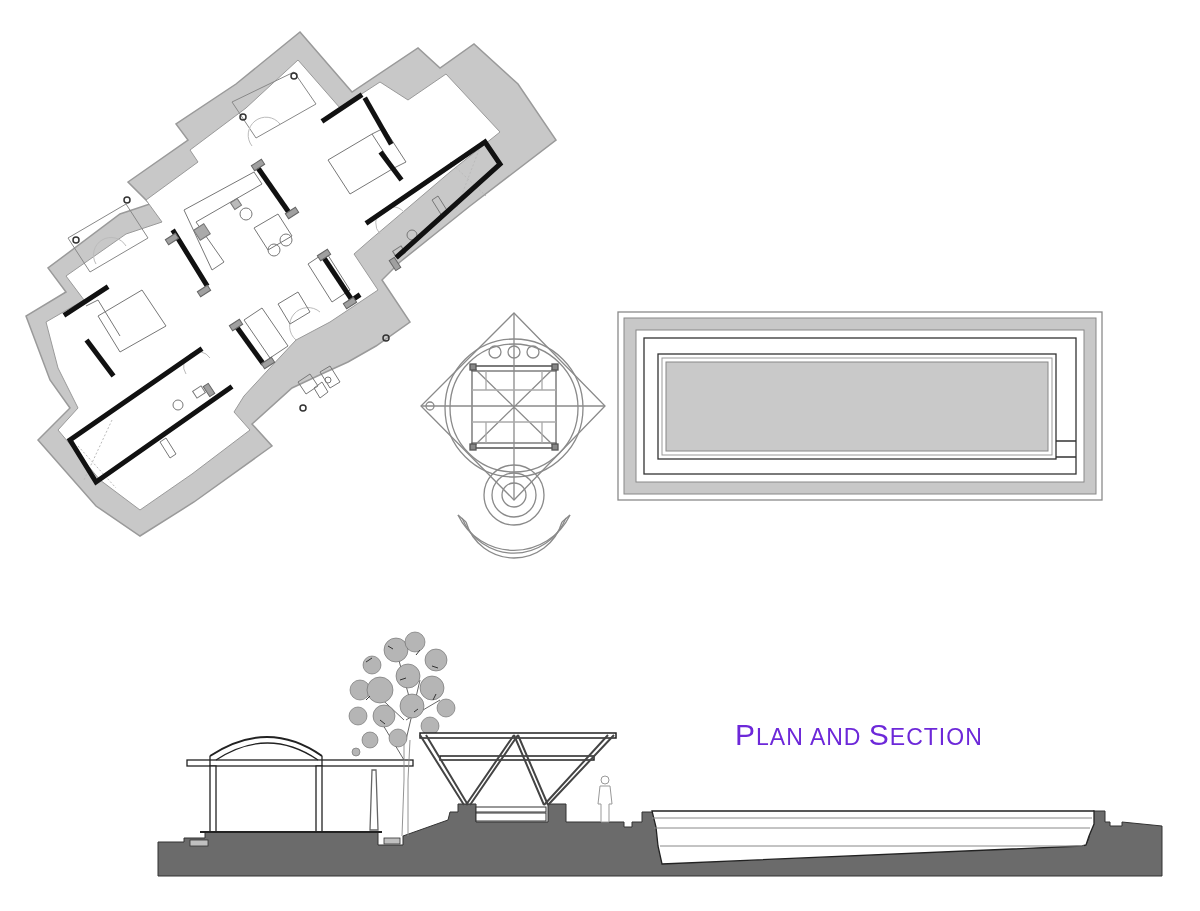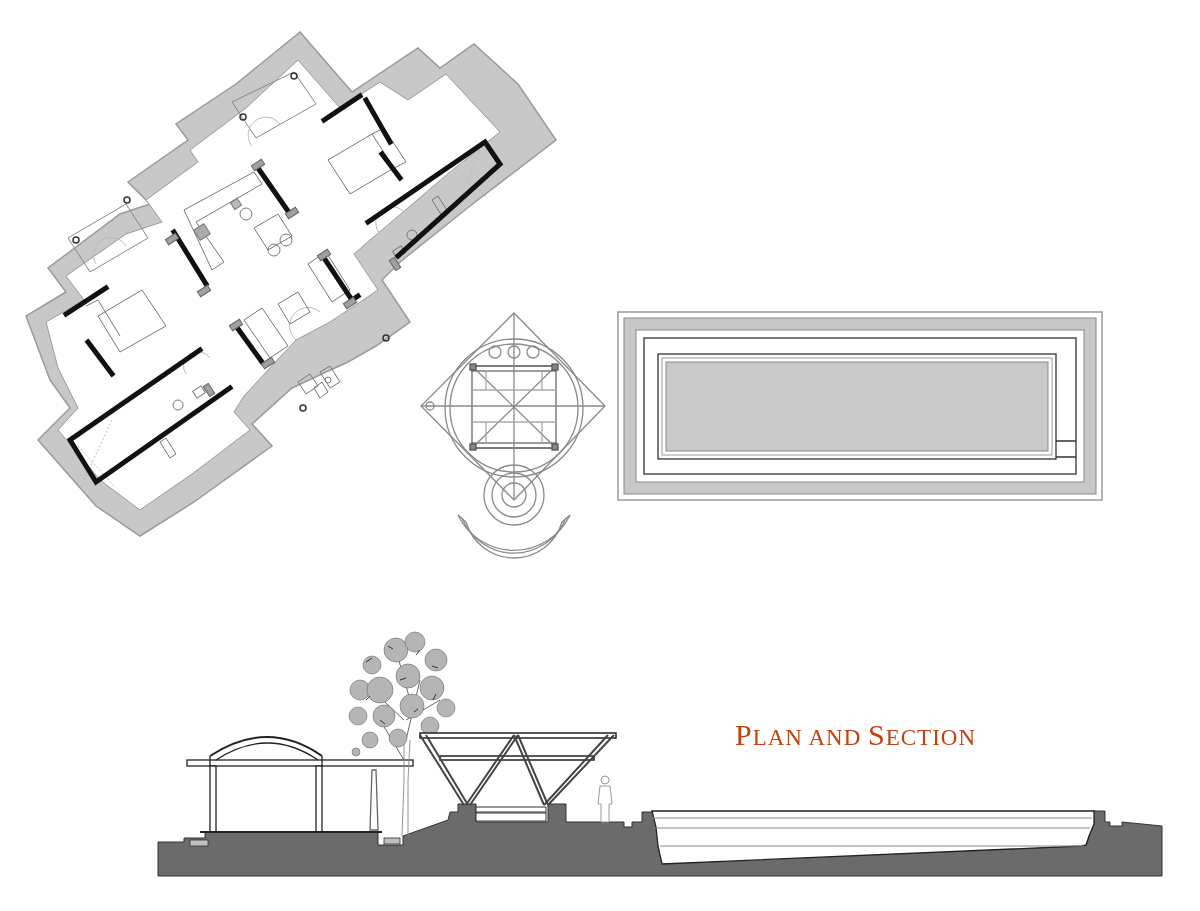--- a/index.html
+++ b/index.html
@@ -1,21 +1,21 @@
 <!DOCTYPE html>
 <html><head>
 <meta charset="utf-8">
 <style>
   html, body { margin: 0; padding: 0; background: #ffffff; }
   body { width: 1200px; height: 911px; overflow: hidden; position: relative; }
   #canvas { position: absolute; left: 0; top: 0; width: 1200px; height: 911px; }
   .title {
     position: absolute; left: 735px; top: 717px;
-    font-family: Liberation Serif, serif;
-    font-size: 30px; letter-spacing: 1px; color: #c2410c;
+    font-family: Liberation Sans, sans-serif;
+    font-size: 30px; letter-spacing: 1px; color: #6d28d9;
     white-space: nowrap; line-height: 36px;
   }
   .title .sc { font-size: 23px; }
 </style>
 </head>
 <body>
 
 <svg id="canvas" width="1200" height="911" viewBox="0 0 1200 911" xmlns="http://www.w3.org/2000/svg">
 
   <g>

